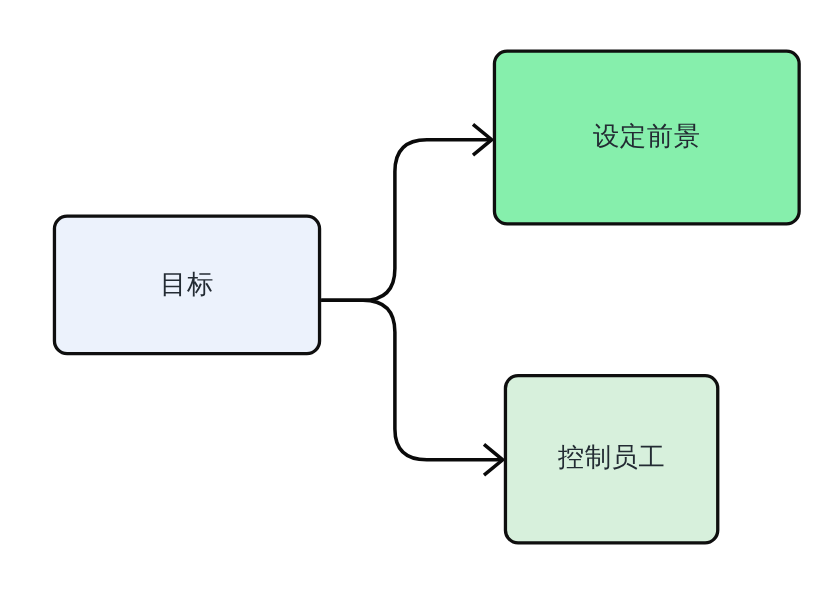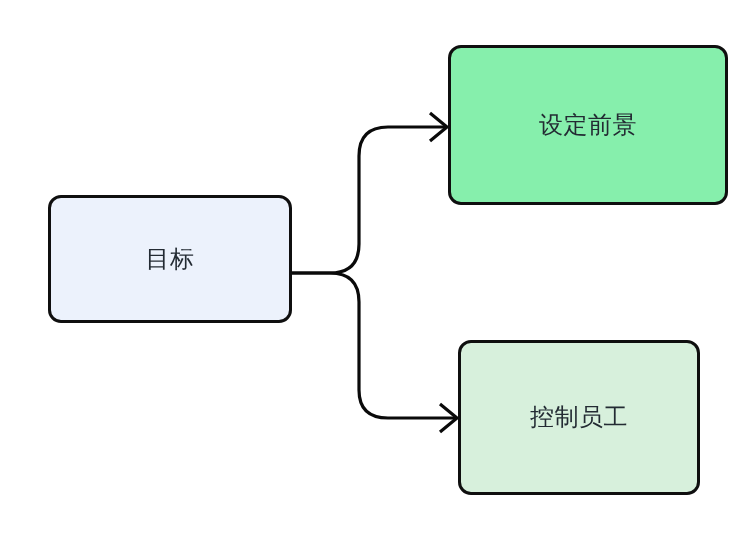--- a/index.html
+++ b/index.html
@@ -54,21 +54,21 @@
   .node-vision {
     left: 448px;
     top: 45px;
     width: 280px;
     height: 160px;
     background: #86efac;
   }
   .node-control {
     left: 458px;
     top: 340px;
-    width: 242px;
+    width: 196px;
     height: 155px;
     background: #d7f0dc;
   }
   .edge-path {
     fill: none;
     stroke: #0a0a0a;
     stroke-width: 3.2;
     stroke-linecap: butt;
     stroke-linejoin: round;
   }

